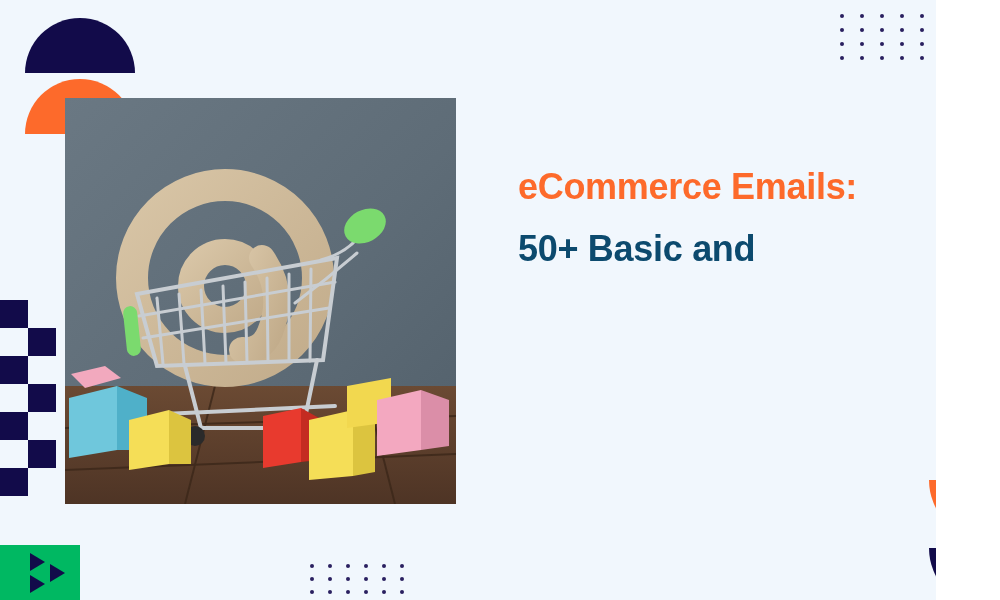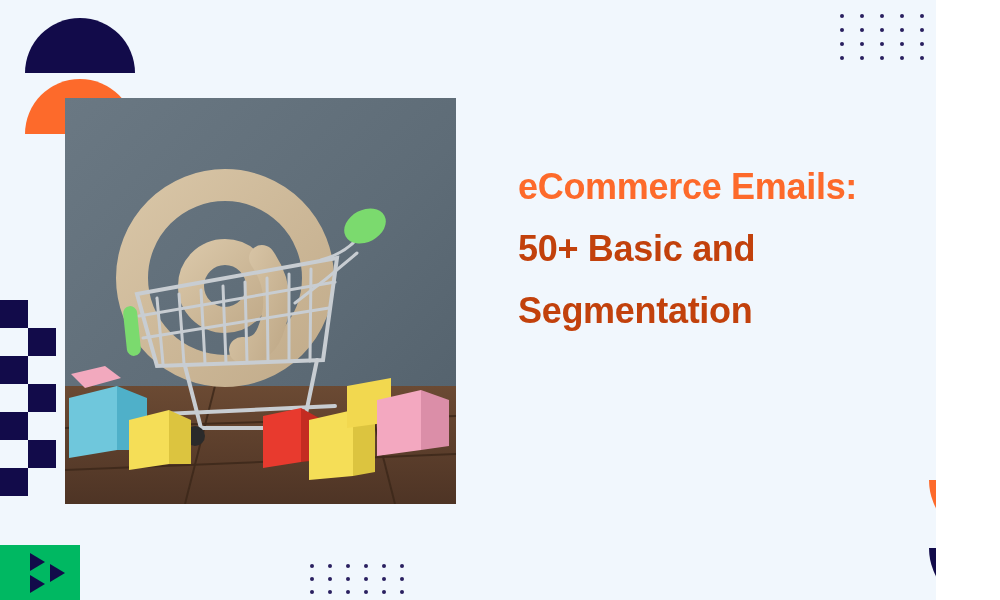--- a/index.html
+++ b/index.html
@@ -102,21 +102,21 @@
   .headline {
     position: absolute;
     left: 518px; top: 156px;
     width: 440px;
   }
   .headline .line {
     font-size: 36px;
     font-weight: 700;
     line-height: 1.72;
     letter-spacing: -0.3px;
-    color: #c2410c;
+    color: #0c4a6e;
     white-space: nowrap;
   }
   .headline .line.accent { color: #FD6A2B; }
 </style>
 </head>
 <body>
 
 <div id="canvas">
 
   <div class="deco semi-navy-tl"></div>
@@ -247,21 +247,20 @@
 
         <path d="M312 302 L356 292 L356 352 L312 358 Z" fill="#F3A8C0"></path>
         <path d="M356 292 L384 302 L384 348 L356 352 Z" fill="#DB8EA8"></path>
       </g>
     </svg>
   </div>
 
   <div class="headline">
     <div class="line accent">eCommerce Emails:</div>
     <div class="line">50+ Basic and</div>
-    <div class="line">Segmentation</div>
   </div>
 
   <div class="deco green-sq green-sq-bl">
     <span class="tri tri-right" style="left:30px; top:8px;"></span>
     <span class="tri tri-right" style="left:50px; top:19px;"></span>
     <span class="tri tri-right" style="left:30px; top:30px;"></span>
   </div>
 
   <div class="deco dotgrid dotgrid-bc">
     <span class="dot"></span>

